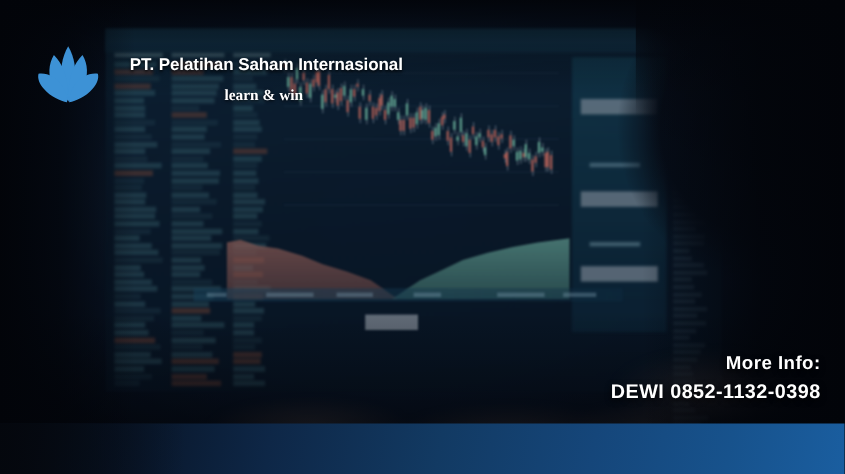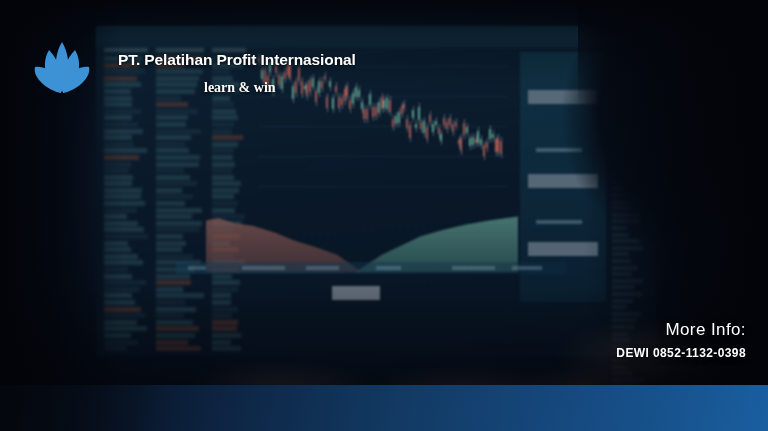--- a/index.html
+++ b/index.html
@@ -176,24 +176,24 @@
     padding:0 14px;
   }
 
   
   .contact {
     position:absolute; right:22px; top:320px;
     text-align:right; color:#ffffff;
     text-shadow:0 2px 6px rgba(0,0,0,.85);
   }
   .contact .more {
-    font-size:17px; font-weight:normal; letter-spacing:.4px;
+    font-size:17px; font-weight:bold; letter-spacing:.4px;
   }
   .contact .phone {
-    font-size:12px; font-weight:bold; letter-spacing:.4px; margin-top:6px;
+    font-size:18px; font-weight:bold; letter-spacing:.4px; margin-top:6px;
     white-space:nowrap;
   }
 
   
   .footer {
     position:absolute; left:0; right:0; bottom:0; height:46px;
     background:linear-gradient(100deg,
         #060a12 0%, #081426 14%, #0e2747 32%, #123a63 52%,
         #15467a 70%, #17528c 86%, #1a5ea0 100%);
     display:flex; align-items:center;
@@ -677,21 +677,21 @@
       <g fill="#3d92d6">
         <path d="M33 6 C39 16 40.5 28 38.5 40 C36.5 50 34.5 54 33 56.5 C31.5 54 29.5 50 27.5 40 C25.5 28 27 16 33 6 Z"></path>
         <path d="M20 14 C28 22 32 33 32.5 45 C33 53 32 56 31.5 57 C28.5 54.5 23 50 19 42 C14.5 33 15 22 20 14 Z"></path>
         <path d="M46 14 C51 22 51.5 33 47 42 C43 50 37.5 54.5 34.5 57 C34 56 33 53 33.5 45 C34 33 38 22 46 14 Z"></path>
         <path d="M6 31 C14 30 22 34 27 41 C31 46.5 32 52 32 57 C26 56 17 52 11 45 C6.5 40 5 35 6 31 Z"></path>
         <path d="M60 31 C61 35 59.5 40 55 45 C49 52 40 56 34 57 C34 52 35 46.5 39 41 C44 34 52 30 60 31 Z"></path>
       </g>
     </svg>
   </div>
 
-  <div class="brand">PT. Pelatihan Profit Internasional</div>
+  <div class="brand">PT. Pelatihan Saham Internasional</div>
   <div class="tagline">learn &amp; win</div>
 
 
   <div class="contact">
     <div class="more">More Info:</div>
     <div class="phone">DEWI  0852-1132-0398</div>
   </div>
 
   <div class="footer">
 

